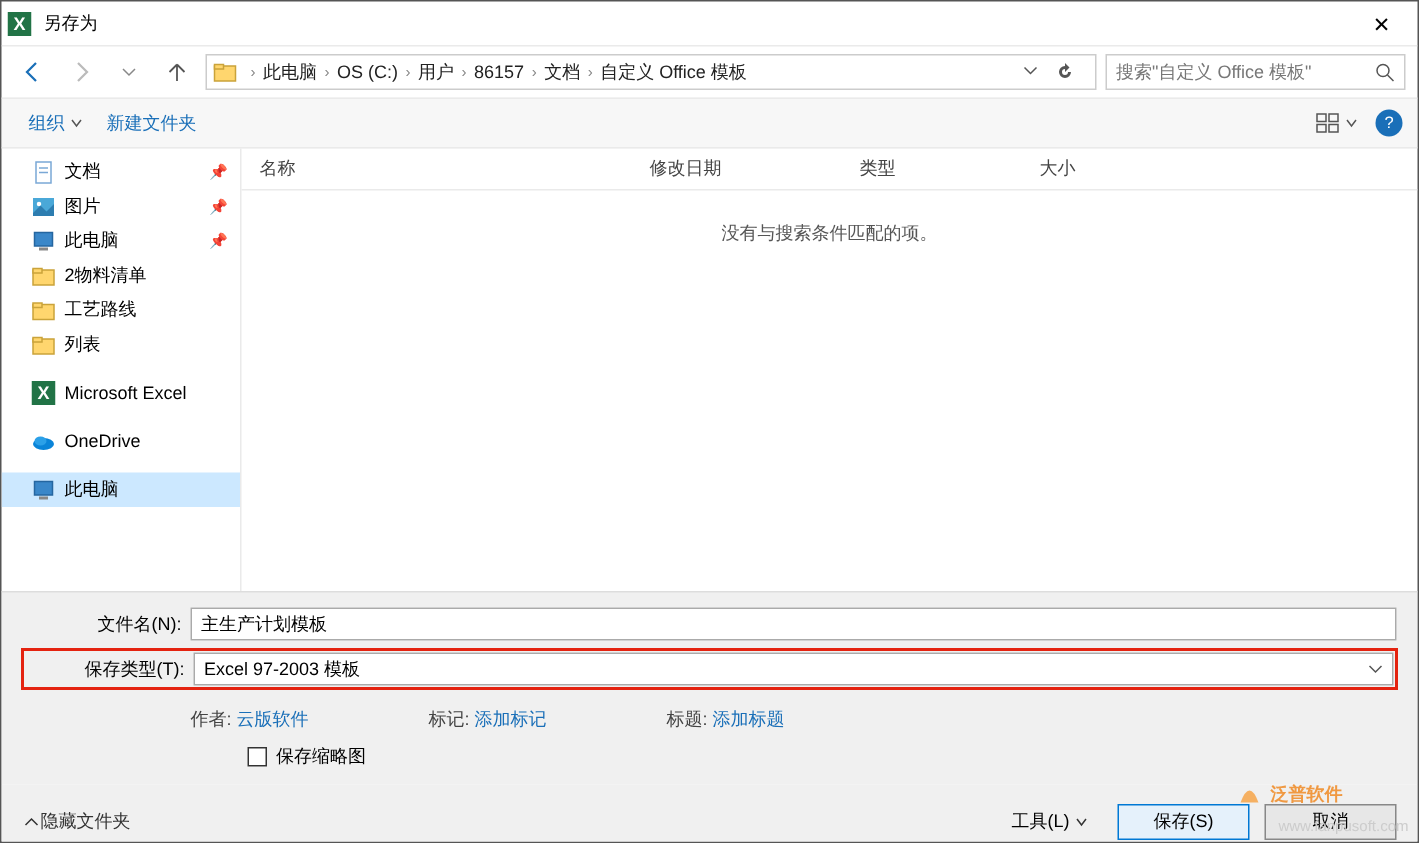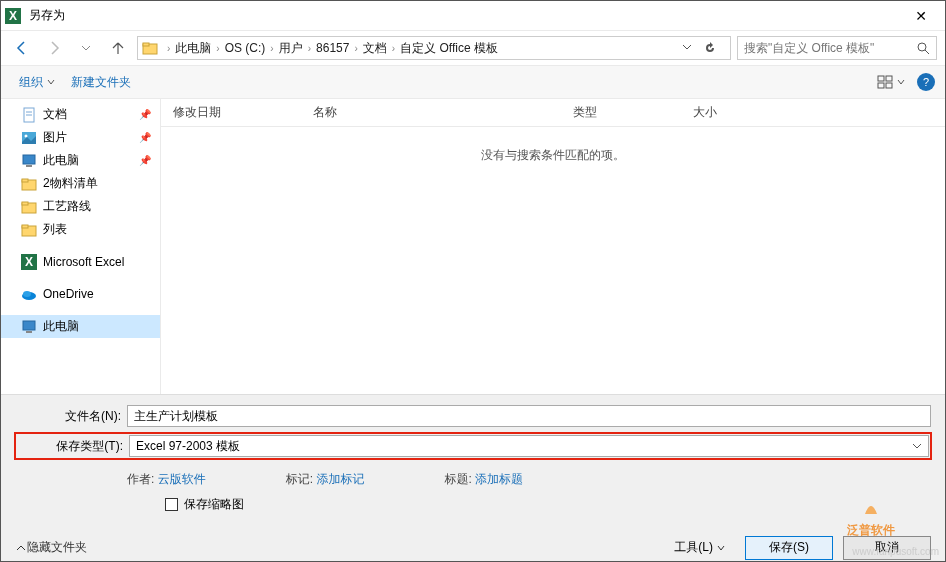--- a/index.html
+++ b/index.html
@@ -46,21 +46,21 @@
 .metarow .mv { color: #1a6fb8; }
 .chkrow { padding: 8px 0 0 150px; display: flex; align-items: center; gap: 6px; }
 .chkrow .cb { width: 13px; height: 13px; border: 1px solid #333; background: #fff; }
 .footer { display: flex; align-items: center; padding: 12px 14px 14px; gap: 10px; background: #f0f0f0; }
 .footer .hide { display: flex; align-items: center; gap: 0; color: #333; }
 .footer .spacer { flex: 1; }
 .footer .toolsbtn { padding: 4px 10px; display: flex; align-items: center; gap: 4px; }
 .footer .btn { width: 88px; height: 24px; border: 1px solid #888; background: #e7e7e7; display: flex; align-items: center; justify-content: center; }
 .footer .btn.primary { border: 1px solid #0078d4; background: #e5f1fb; }
 .watermark { position: absolute; right: 6px; bottom: 4px; color: #ccc; font-size: 10px; pointer-events: none; }
-.wm-logo { position: absolute; right: 50px; bottom: 22px; display: flex; align-items: center; gap: 4px; color: #f08a24; font-size: 14px; font-weight: bold; pointer-events: none; opacity: 0.85; flex-direction: column; }
+.wm-logo { position: absolute; right: 50px; bottom: 22px; display: flex; align-items: center; gap: 4px; color: #f08a24; font-size: 14px; font-weight: bold; pointer-events: none; opacity: 0.85; }
 svg { display: block; }
 </style>
 </head>
 <body>
 
 <div class="titlebar">
   <span class="icon">
     <svg width="16" height="16">
         <rect width="16" height="16" fill="#217346"></rect>
         <text x="8" y="12" text-anchor="middle" fill="#fff" font-size="10" font-weight="bold">X</text>
@@ -246,22 +246,22 @@
           <svg width="16" height="16">
             <rect x="2" y="2" width="12" height="9" fill="#3a87c9" stroke="#2566a0"></rect>
             <rect x="5" y="12" width="6" height="2" fill="#888"></rect>
           </svg>
         </span>
         <span>此电脑</span>
       </div>
     </div>
   <div class="filearea">
     <div class="colheaders">
+      <div class="col" style="width:260px">名称</div>
       <div class="col" style="width:140px">修改日期</div>
-      <div class="col" style="width:260px">名称</div>
       <div class="col" style="width:120px">类型</div>
       <div class="col" style="width:100px">大小</div>
     </div>
     <div class="empty">没有与搜索条件匹配的项。</div>
   </div>
 </div>
 
 <div class="bottom">
   <div class="field">
     <label>文件名(N):</label>

